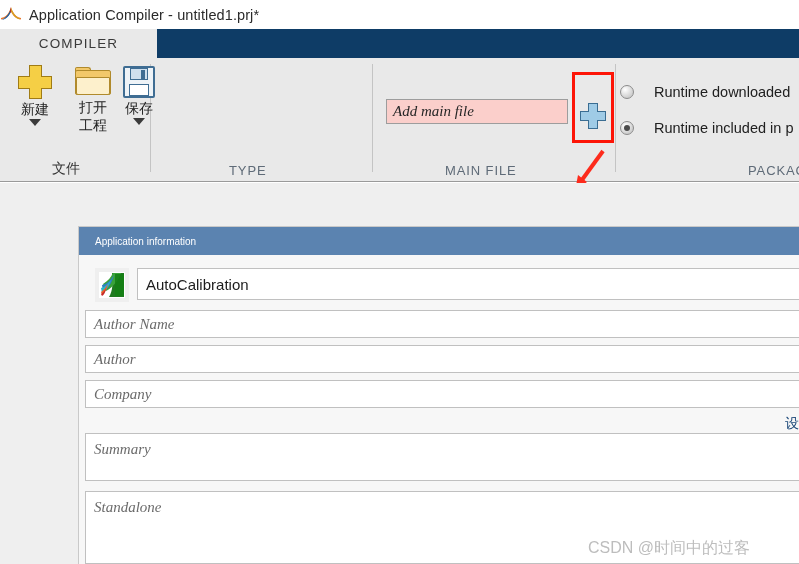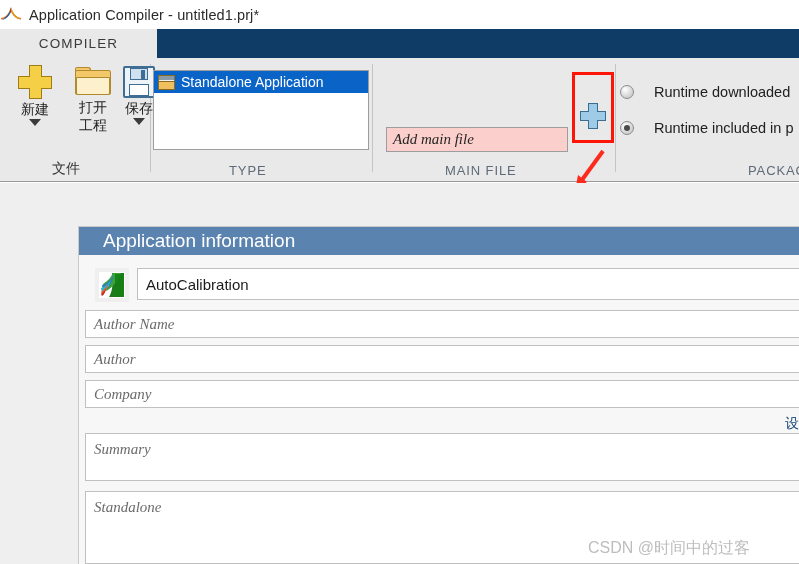--- a/index.html
+++ b/index.html
@@ -205,21 +205,20 @@
     background: #fbcfcb;
     border: 1px solid #9d9d9d;
     box-sizing: border-box;
     font-family: "Liberation Serif", serif;
     font-style: italic;
     font-size: 15px;
     color: #262626;
     padding: 0 6px;
     display: flex;
     align-items: center;
-    margin-top: 28px;
   }
 
   .plus-btn {
     position: absolute;
     display: flex;
     align-items: center;
     justify-content: center;
     background: transparent;
   }
   .icon-plus-blue { position: relative; width: 26px; height: 26px; }
@@ -296,22 +295,22 @@
     border: 1px solid #c9c9c9;
     border-right: none;
     box-sizing: border-box;
   }
   .panel-header {
     height: 28px;
     background: #5b83b0;
     color: #ffffff;
     display: flex;
     align-items: center;
-    padding-left: 24px;
-    font-size: 19px;
+    padding-left: 16px;
+    font-size: 10px;
     box-sizing: border-box;
   }
   .panel-body {
     position: relative;
     height: 389px;
     background: #f7f7f7;
   }
 
   .app-icon-box {
     position: absolute;
@@ -417,30 +416,20 @@
       <span class="body"></span>
         <span class="shutter"></span>
         <span class="label"></span>
     </span>
     <span class="lbl">保存</span>
     <span class="caret"></span>
   </div>
 
   <div class="group-label cn" style="left:52px;font-family:Liberation Serif, serif;">文件</div>
 
-  <div class="type-list" style="left:153px; top:12px; width:216px; height:80px;">
-    <div class="type-item selected">
-      <span class="icon-app">
-        <span class="w"></span>
-          <span class="bar"></span>
-          <span class="fold"></span>
-      </span>
-      <span>Standalone Application</span>
-    </div>
-  </div>
   <div class="group-label" style="left:229px;">TYPE</div>
 
   <div class="mainfile-input" style="left:386px; top:41px; width:182px; height:25px;">
     <span>Add main file</span>
   </div>
   <div class="plus-btn" style="left:576px; top:41px; width:34px; height:34px;">
     <span class="icon-plus-blue">
       <i class="h"></i>
         <i class="v"></i>
         <i class="mh"></i>

